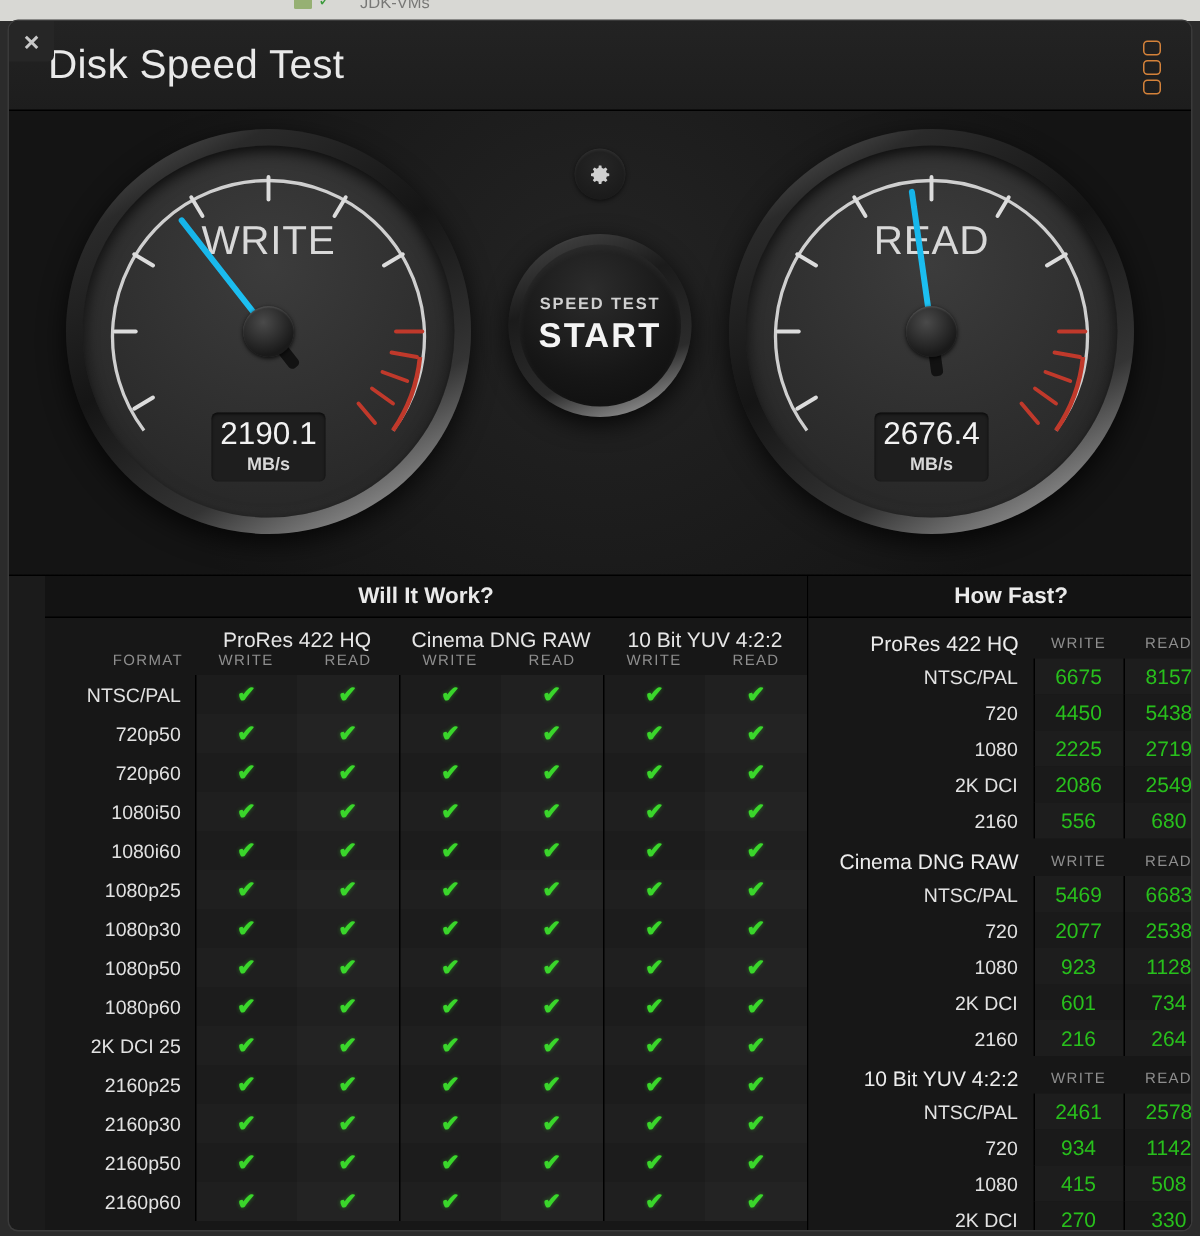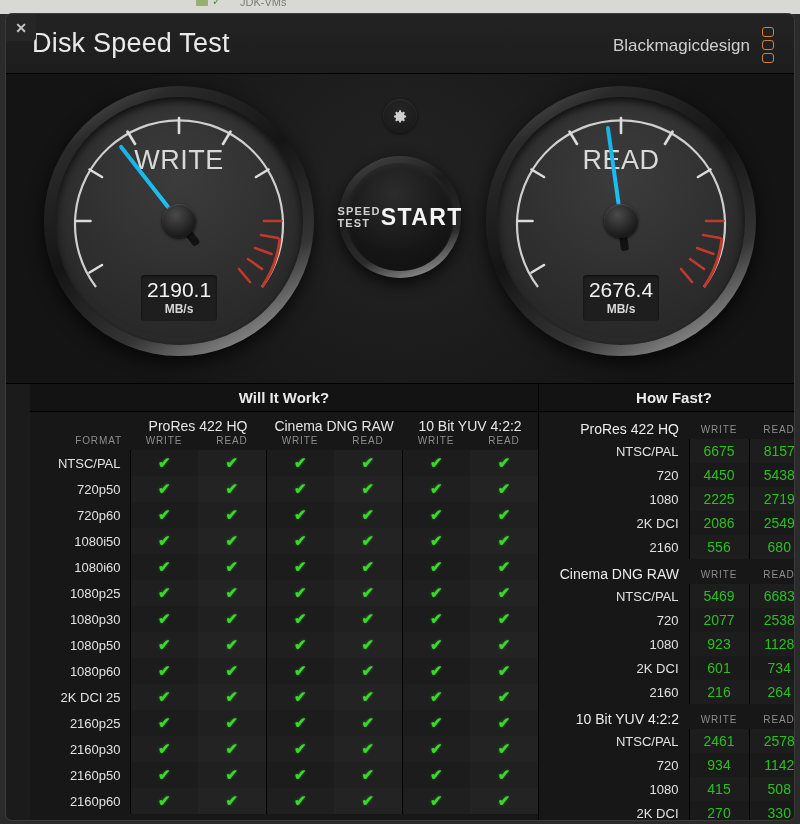--- a/index.html
+++ b/index.html
@@ -172,21 +172,21 @@
     position: absolute; left: 50%; top: 82px; margin-left: -61px;
     width: 122px; height: 122px; border-radius: 50%;
     background: linear-gradient(160deg, #8a8a8a 0%, #3a3a3a 12%, #1b1b1b 35%, #2b2b2b 70%, #9c9c9c 95%, #3d3d3d 100%);
     padding: 7px;
     box-shadow: 0 5px 16px rgba(0,0,0,.8);
     cursor: pointer; z-index: 10;
   }
   .start-face {
     width: 100%; height: 100%; border-radius: 50%;
     background: radial-gradient(circle at 45% 28%, #2c2c2c 0%, #161616 60%, #0c0c0c 100%);
-    display: flex; align-items: center; justify-content: center;
+    display: flex; flex-direction: column; align-items: center; justify-content: center;
     box-shadow: inset 0 2px 6px rgba(255,255,255,.06);
   }
   .start-face .l1 { font-size: 11px; letter-spacing: 1.2px; color: #d0d0d0; font-weight: bold; }
   .start-face .l2 { font-size: 23px; letter-spacing: 1.4px; color: #f4f4f4; font-weight: bold; margin-top: 1px; }
 
   
   .panels { position: relative; display: flex; height: 436px; padding-left: 24px; }
   .panel-left  { width: 513px; border-right: 1px solid #000; position: relative; background: #171717; }
   .panel-right { flex: 1; position: relative; background: #171717; }
 
@@ -256,21 +256,20 @@
   <div class="ds-ico2">✓</div>
   <div class="ds-label">JDK-VMs</div>
 </div>
 
 <div class="window">
 
   <div class="close-btn">✕</div>
 
   <div class="header">
     <div class="app-title">Disk Speed Test</div>
-    <div class="brand">Blackmagicdesign</div>
     <div class="brand-logo">
       <i></i>
         <i></i>
         <i></i>
     </div>
   </div>
 
   <div class="gauge-area">
 
     <div class="gauge write">

